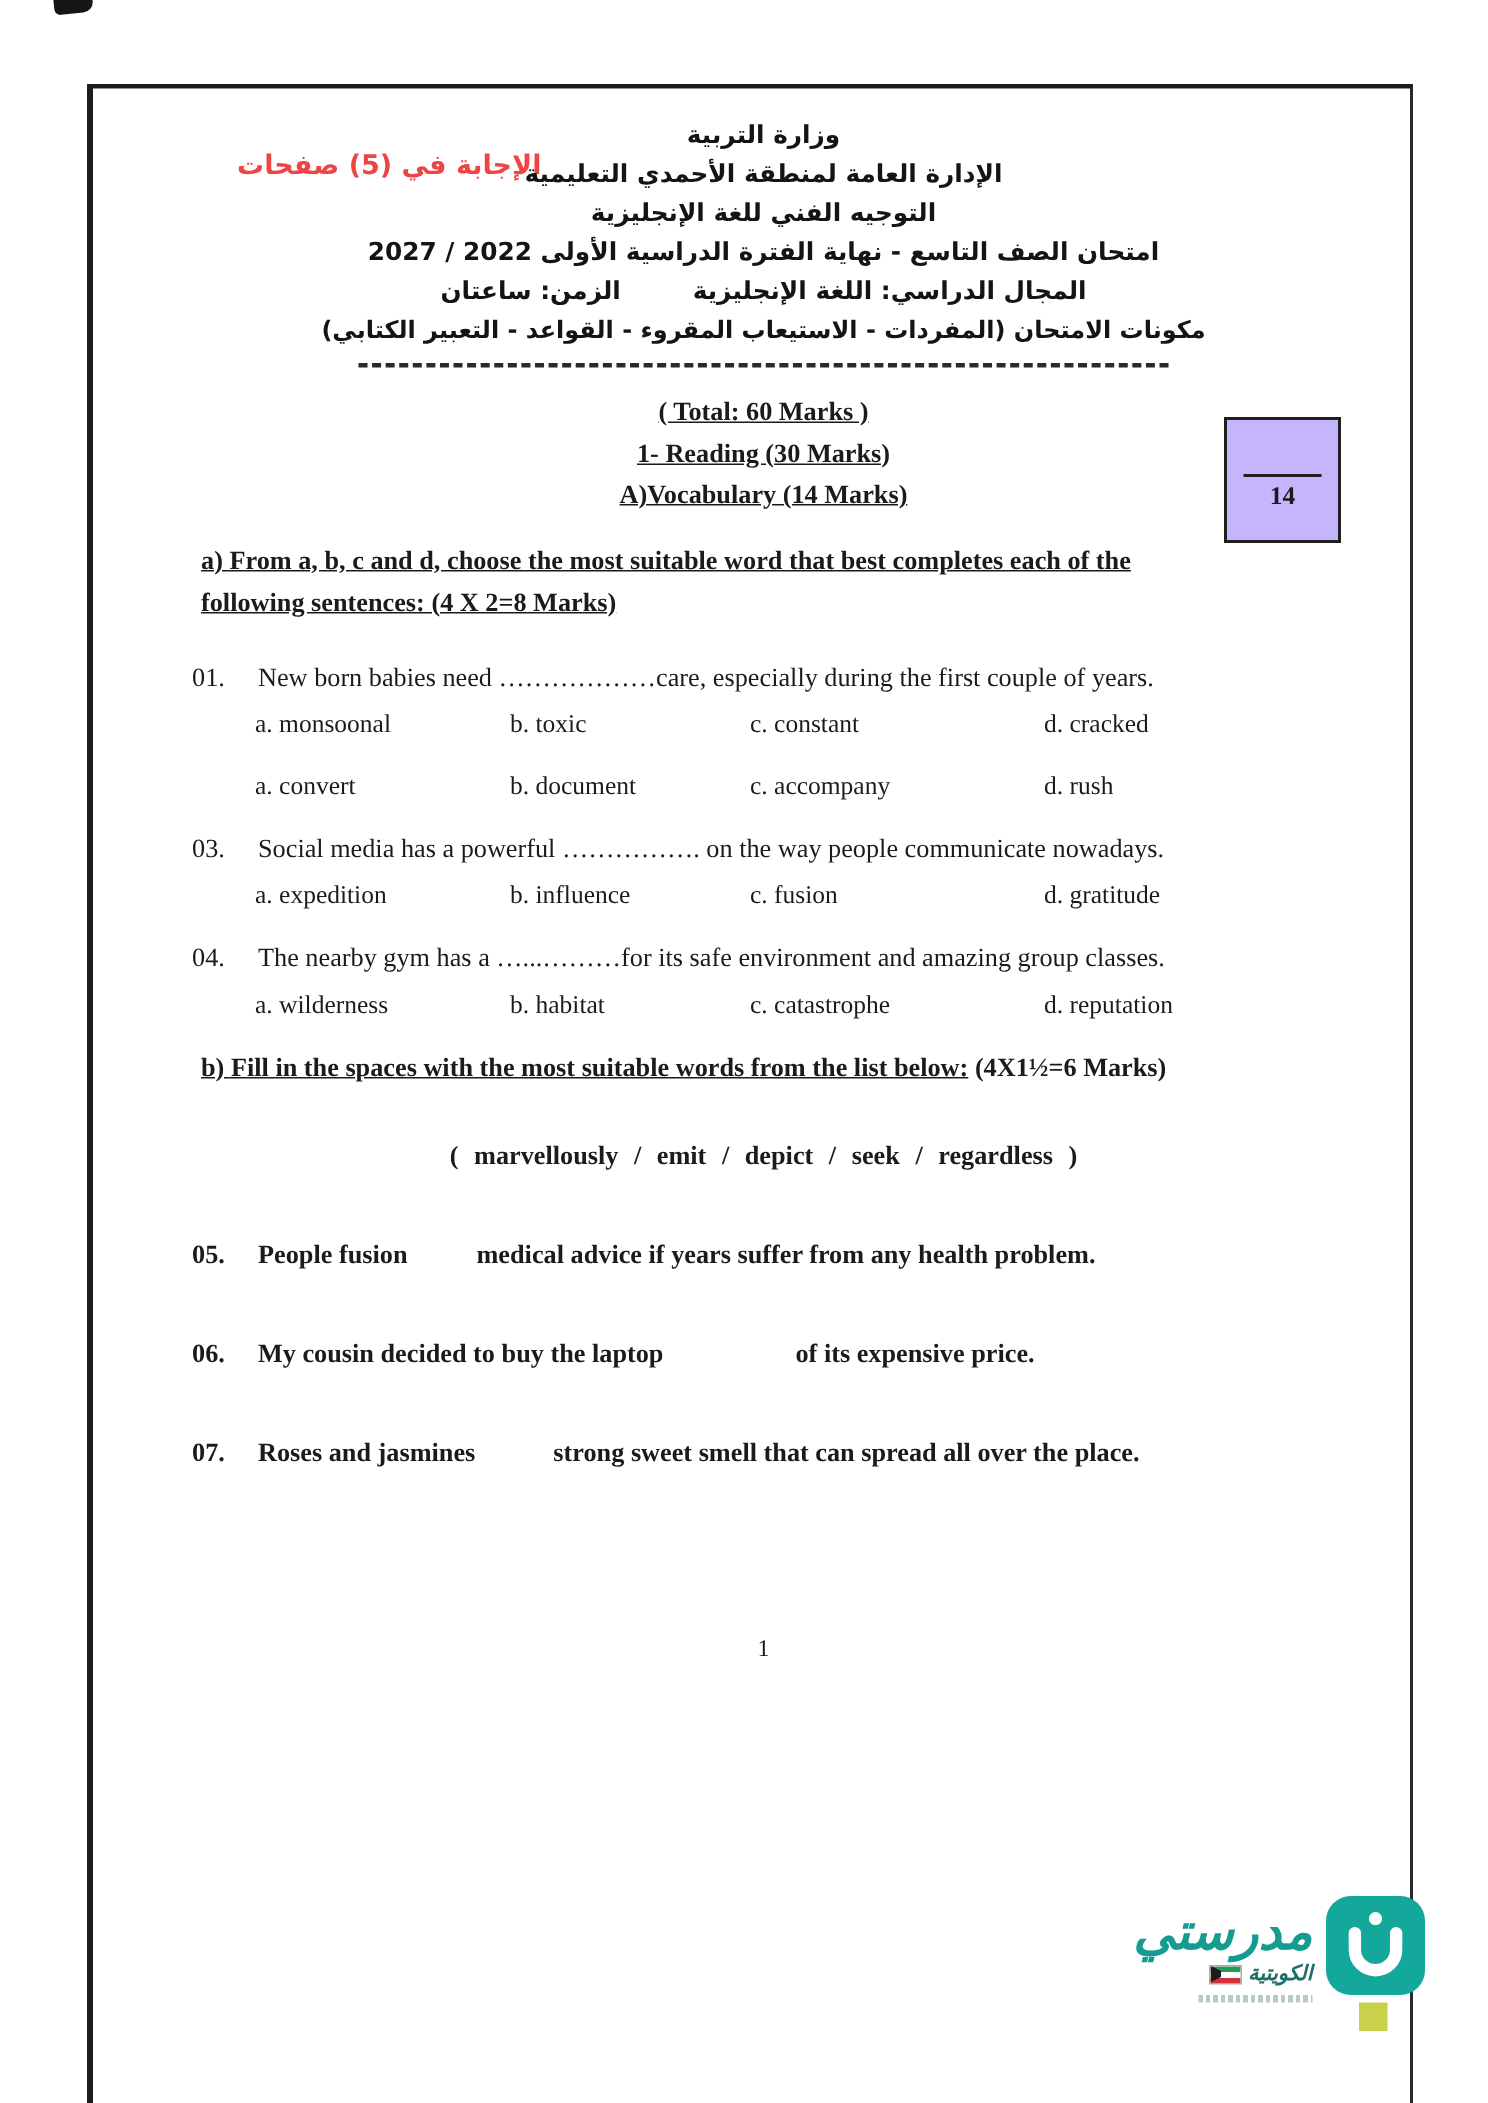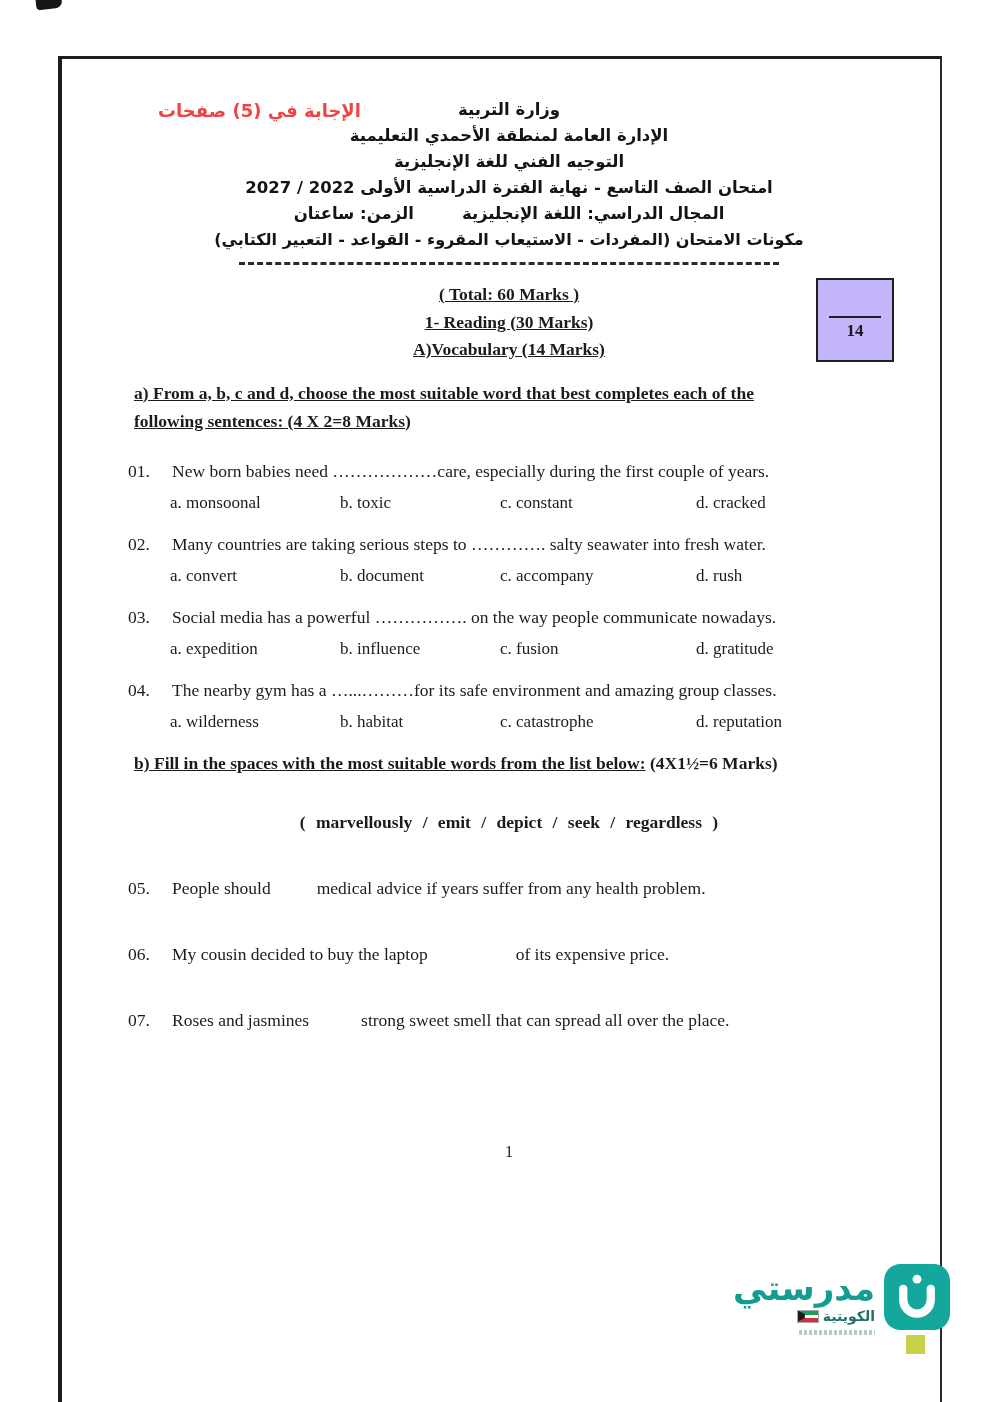--- a/index.html
+++ b/index.html
@@ -8,21 +8,21 @@
     background:#ffffff;color:#1b1b1b;
     font-family:"Liberation Serif",serif;
   }
   .corner-mark{position:absolute;left:36px;top:-2px;width:26px;height:11px;background:#161616;border-radius:0 0 7px 4px;transform:rotate(-6deg);}
   .frame{
     position:absolute;left:58px;top:56px;right:50px;bottom:-40px;
     border-top:3px solid #1d1d1d;border-left:4px solid #1d1d1d;border-right:2px solid #2a2a2a;
   }
   .content{
     position:absolute;left:62px;top:59px;width:878px;
-    padding:38px 50px 0 66px;box-sizing:border-box;
+    padding:18px 50px 0 66px;box-sizing:border-box;
   }
   
   .answer-note{
     position:absolute;left:158px;top:100px;direction:rtl;
     font-family:"DejaVu Sans",sans-serif;font-weight:bold;font-size:18px;color:#ef4444;
   }
   .arabic-header{
     direction:rtl;text-align:center;
     font-family:"DejaVu Sans",sans-serif;font-weight:bold;
     font-size:16.5px;line-height:26px;color:#141414;
@@ -47,25 +47,25 @@
   .q-num{display:inline-block;width:44px;}
   .opts{
     display:grid;grid-template-columns:170px 160px 196px auto;
     padding-left:42px;margin:11px 0 21px;font-size:17px;
   }
   
   .section-b{margin-top:14px;}
   .instruction-b{margin-left:6px;font-weight:bold;font-size:17.5px;}
   .instruction-b .underlined{text-decoration:underline;}
   .word-list{text-align:center;font-weight:bold;font-size:17.5px;margin-top:38px;word-spacing:6px;}
-  .fill-q{display:flex;align-items:baseline;margin-top:45px;font-size:17.5px;}
+  .fill-q{display:flex;align-items:baseline;margin-top:45px;font-size:17.5px;font-weight:bold;}
   .gap{display:inline-block;}
   .page-num{text-align:center;margin-top:112px;font-size:16px;}
   
-  .logo{position:absolute;right:42px;top:1264px;display:flex;gap:9px;align-items:flex-start;}
+  .logo{position:absolute;right:42px;top:1264px;display:flex;gap:9px;align-items:flex-start;font-style:italic;}
   .logo-text{display:flex;flex-direction:column;align-items:flex-end;padding-top:6px;}
   .logo-name{
     font-family:"DejaVu Sans",sans-serif;font-weight:bold;font-size:34px;line-height:36px;
     color:#149c91;direction:rtl;
   }
   .logo-subrow{direction:rtl;display:flex;align-items:center;gap:5px;margin-top:2px;}
   .logo-sub{font-family:"DejaVu Sans",sans-serif;font-weight:bold;font-size:14px;color:#20706a;}
   .flag{position:relative;display:inline-block;width:20px;height:11px;
     background:linear-gradient(180deg,#219e53 0 33%,#ffffff 33% 67%,#d0313c 67% 100%);
     outline:1px solid #aaa;}
@@ -121,23 +121,20 @@
       </div>
       <div class="opts">
         <span>a. monsoonal</span>
         <span>b. toxic</span>
         <span>c. constant</span>
         <span>d. cracked</span>
       </div>
     </div>
 
     <div class="qa">
-      <div class="q-line">
-        <span class="q-num">02.</span><span>Many countries are taking serious steps to …………. salty seawater into fresh water.</span>
-      </div>
       <div class="opts">
         <span>a. convert</span>
         <span>b. document</span>
         <span>c. accompany</span>
         <span>d.  rush</span>
       </div>
     </div>
 
     <div class="qa">
       <div class="q-line">
@@ -167,21 +164,21 @@
   <div class="section-b">
     <div class="instruction-b">
       <span class="underlined">b) Fill in the spaces with the most suitable words from the list below:</span>
       <span class="marks">(4X1½=6 Marks)</span>
     </div>
 
     <div class="word-list">( marvellously / emit / depict / seek / regardless )</div>
 
     <div class="fill-q">
       <span class="q-num">05.</span>
-      <span>People should</span>
+      <span>People fusion</span>
       <span class="gap" style="width:46px"></span>
       <span>medical advice if years suffer from any health problem.</span>
     </div>
 
     <div class="fill-q">
       <span class="q-num">06.</span>
       <span>My cousin decided to buy the laptop</span>
       <span class="gap" style="width:88px"></span>
       <span>of its expensive price.</span>
     </div>

